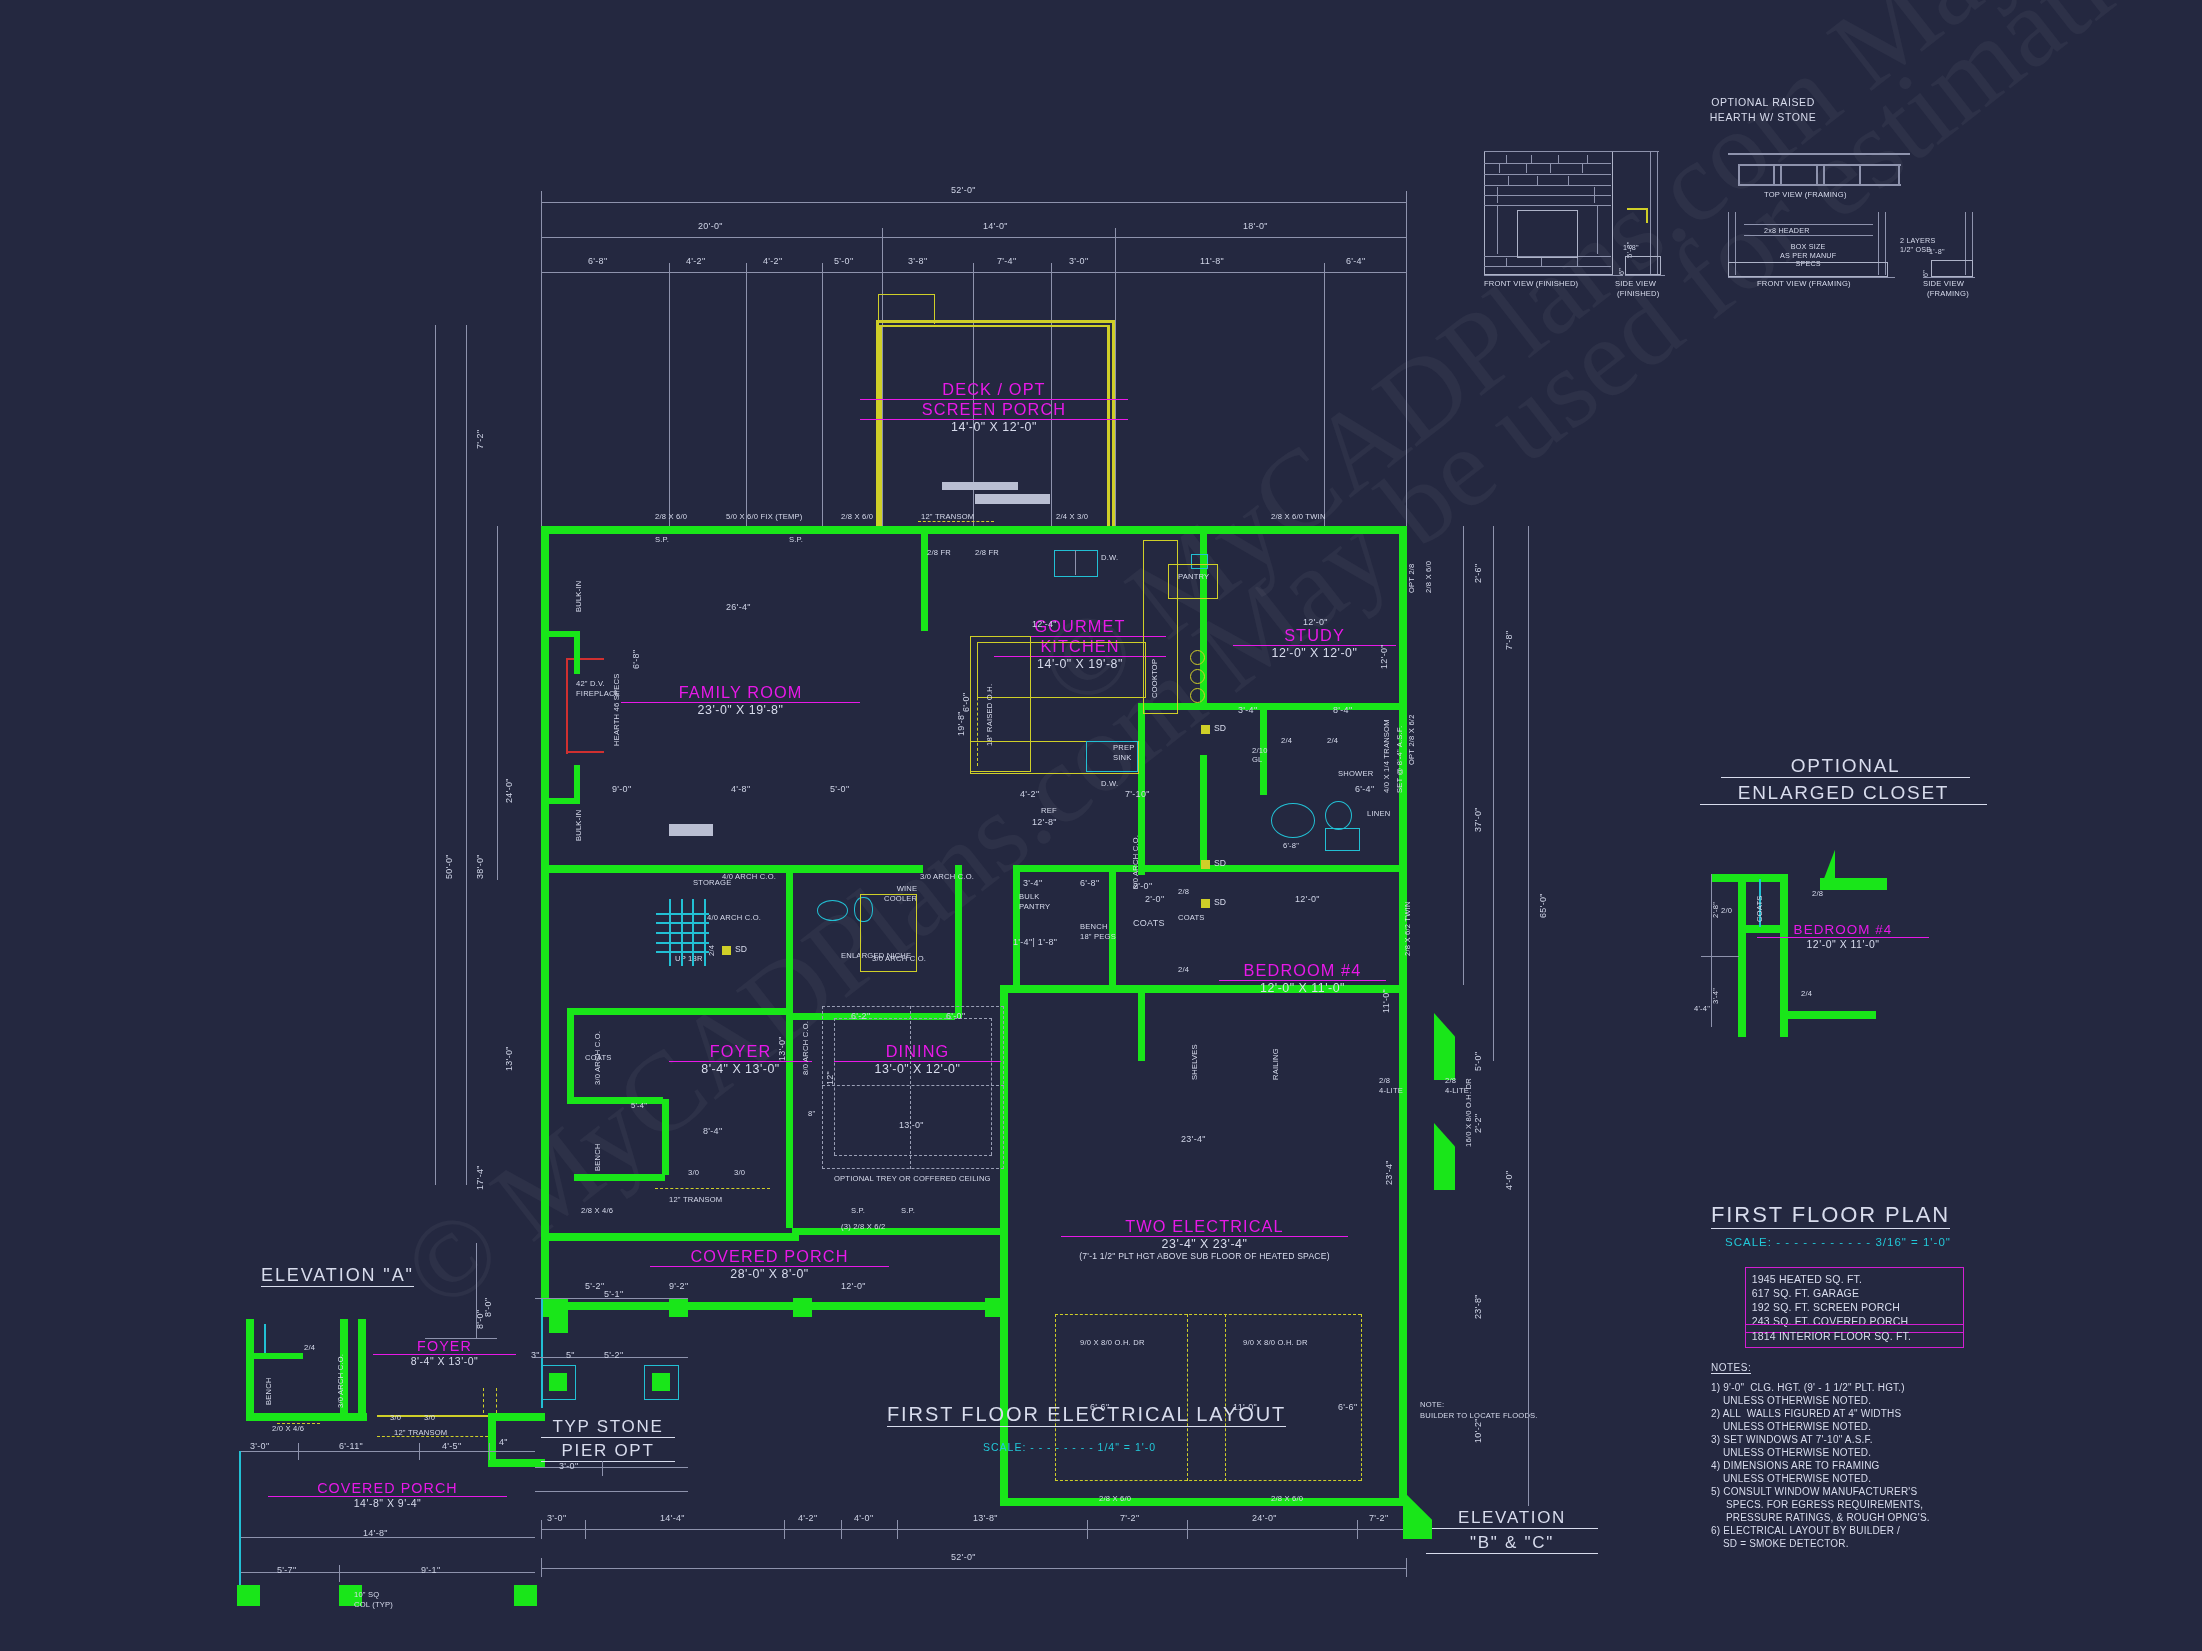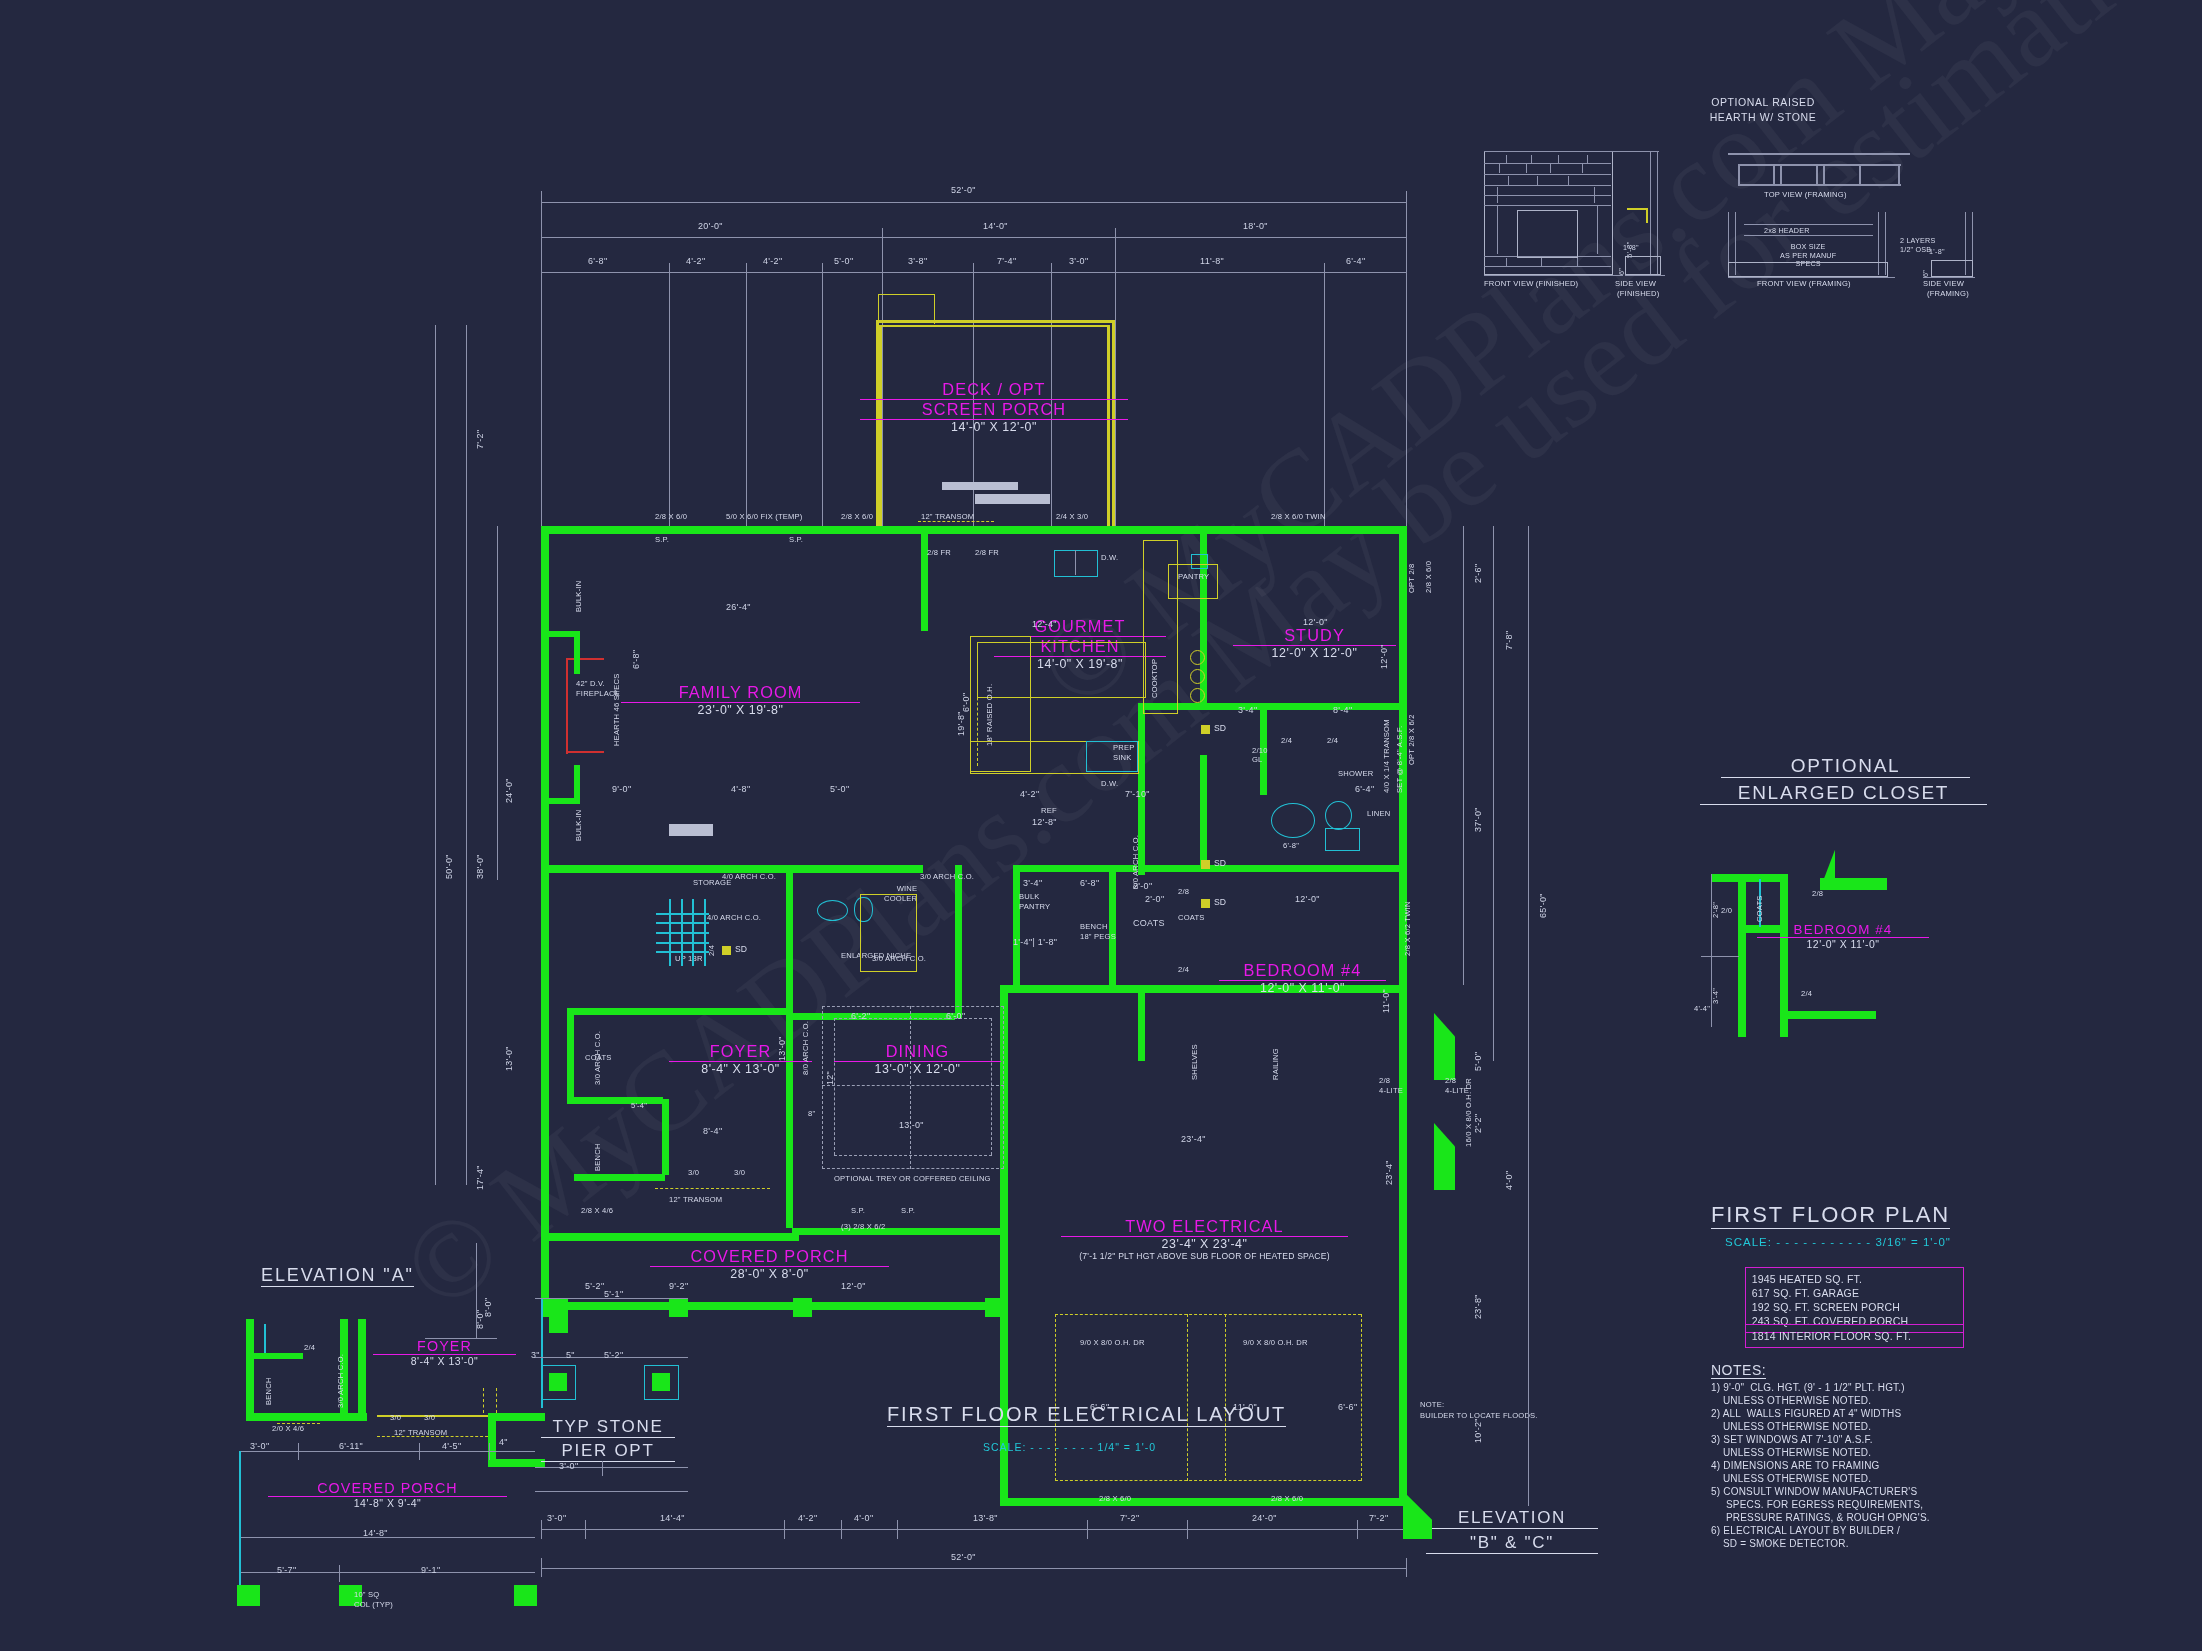--- a/index.html
+++ b/index.html
@@ -43,21 +43,21 @@
 
   
   .bigtitle{position:absolute;font-size:22px;letter-spacing:1.9px;color:#d8dced;
             border-bottom:1.4px solid #d8dced;white-space:nowrap;}
   .bigtitle2{position:absolute;font-size:19px;letter-spacing:1.7px;color:#d8dced;
              white-space:nowrap;text-align:center;}
   .scaleline{position:absolute;font-size:11.5px;letter-spacing:1px;color:#22c8d8;white-space:nowrap;}
   .detailtitle{position:absolute;font-size:10.5px;letter-spacing:0.6px;color:#d8dced;
                white-space:nowrap;text-align:center;}
 
-  .notehdr{position:absolute;font-size:14px;color:#d8dced;letter-spacing:0.5px;
+  .notehdr{position:absolute;font-size:10px;color:#d8dced;letter-spacing:0.5px;
            border-bottom:1px solid #d8dced;}
   .notes{position:absolute;font-size:10px;color:#d8dced;line-height:13px;
          letter-spacing:0.2px;white-space:pre;}
 
   .areabox{position:absolute;border:1.4px solid #d21fd2;color:#d8dced;
            font-size:10.5px;line-height:14px;padding:3.8px 5.7px;white-space:pre;letter-spacing:0.2px;}
 
   .sd{position:absolute;width:8.6px;height:8.6px;background:#cfcf28;}
   .sdlbl{position:absolute;font-size:8.6px;color:#d8dced;}
 

